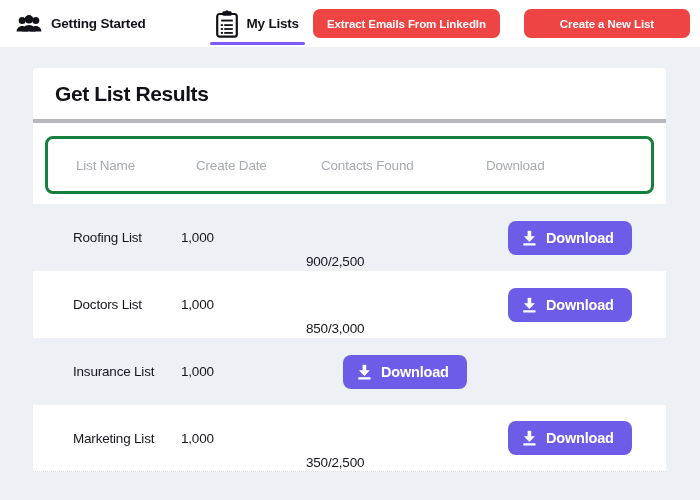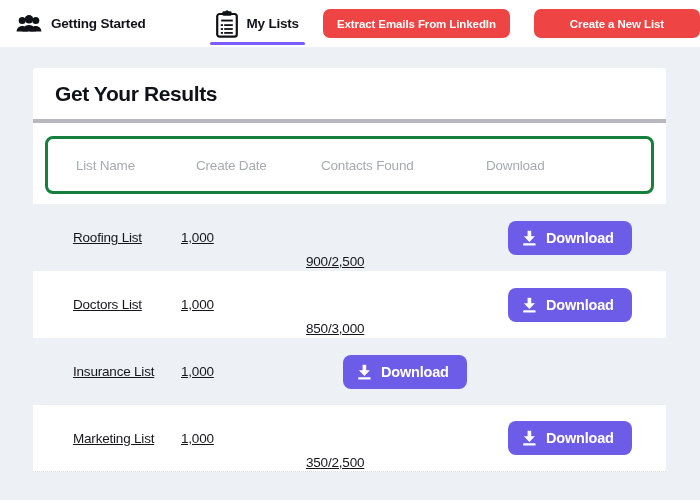--- a/index.html
+++ b/index.html
@@ -16,21 +16,21 @@
     -webkit-font-smoothing: antialiased;
   }
 
   
   .topnav {
     position: relative;
     height: 47px;
     background: #ffffff;
     display: flex;
     align-items: center;
-    padding: 0 0 0 16px;
+    padding: 0 10px 0 16px;
   }
 
   .nav-tab {
     display: flex;
     align-items: center;
     gap: 9px;
     height: 47px;
     position: relative;
     cursor: pointer;
   }
@@ -139,21 +139,20 @@
     background: #ffffff;
   }
   .row.alt { background: #edf1f5; }
   .row.last { border-bottom: 1px dotted #d9dde2; }
 
   .cell {
     font-size: 13.5px;
     color: #16161d;
     letter-spacing: -0.2px;
     white-space: nowrap;
-    text-decoration: underline;
   }
 
   .cell.name  { width: 148px; padding-left: 40px; }
   .cell.date  { width: 125px; }
   .cell.found { width: 165px; margin-top: 48px; }
   .cell.dl    { flex: 1 1 auto; }
 
   .dl-btn {
     display: inline-flex;
     align-items: center;
@@ -214,21 +213,21 @@
   </div>
 
   <span class="nav-spacer"></span>
 
   <button class="nav-btn extract">Extract Emails From LinkedIn</button>
   <button class="nav-btn create">Create a New List</button>
 </div>
 
 <div class="card">
 
-  <div class="card-title">Get Your Results</div>
+  <div class="card-title">Get List Results</div>
   <div class="card-divider"></div>
 
   <div class="table-head-wrap">
     <div class="table-head">
       <span class="th col-name">List Name</span>
       <span class="th col-date">Create Date</span>
       <span class="th col-found">Contacts Found</span>
       <span class="th col-dl">Download</span>
     </div>
   </div>

